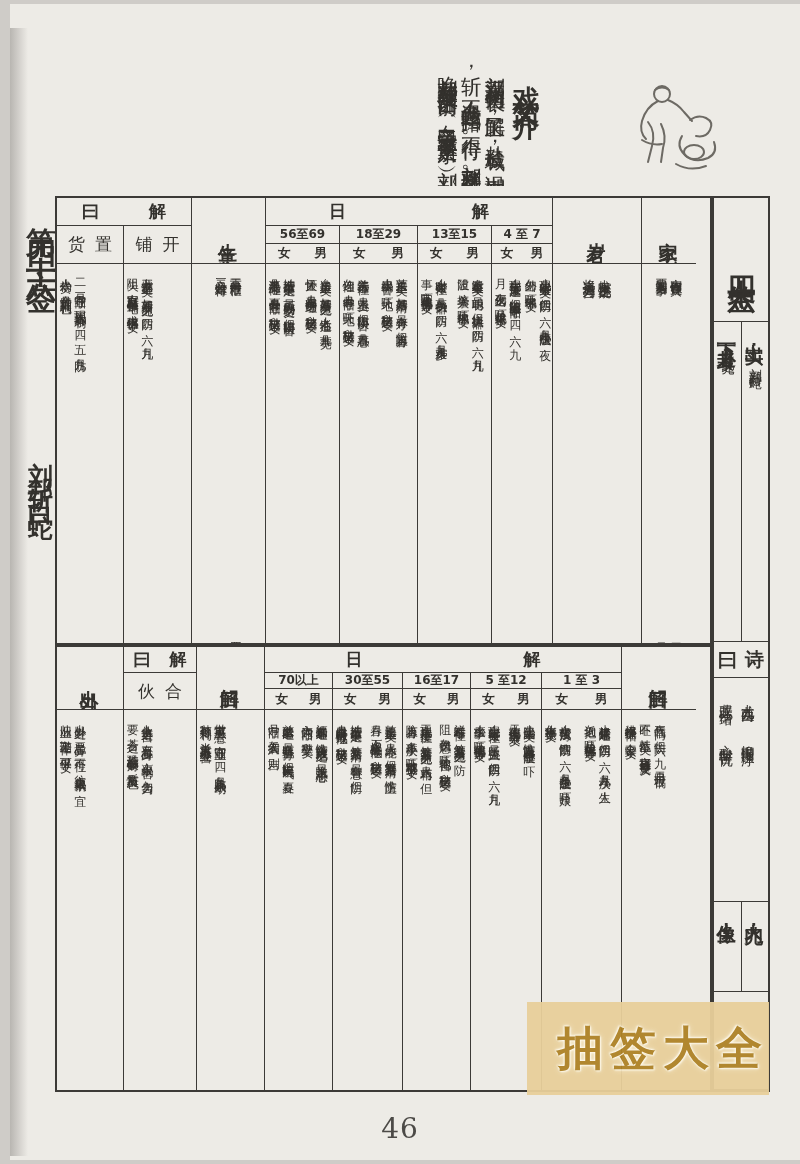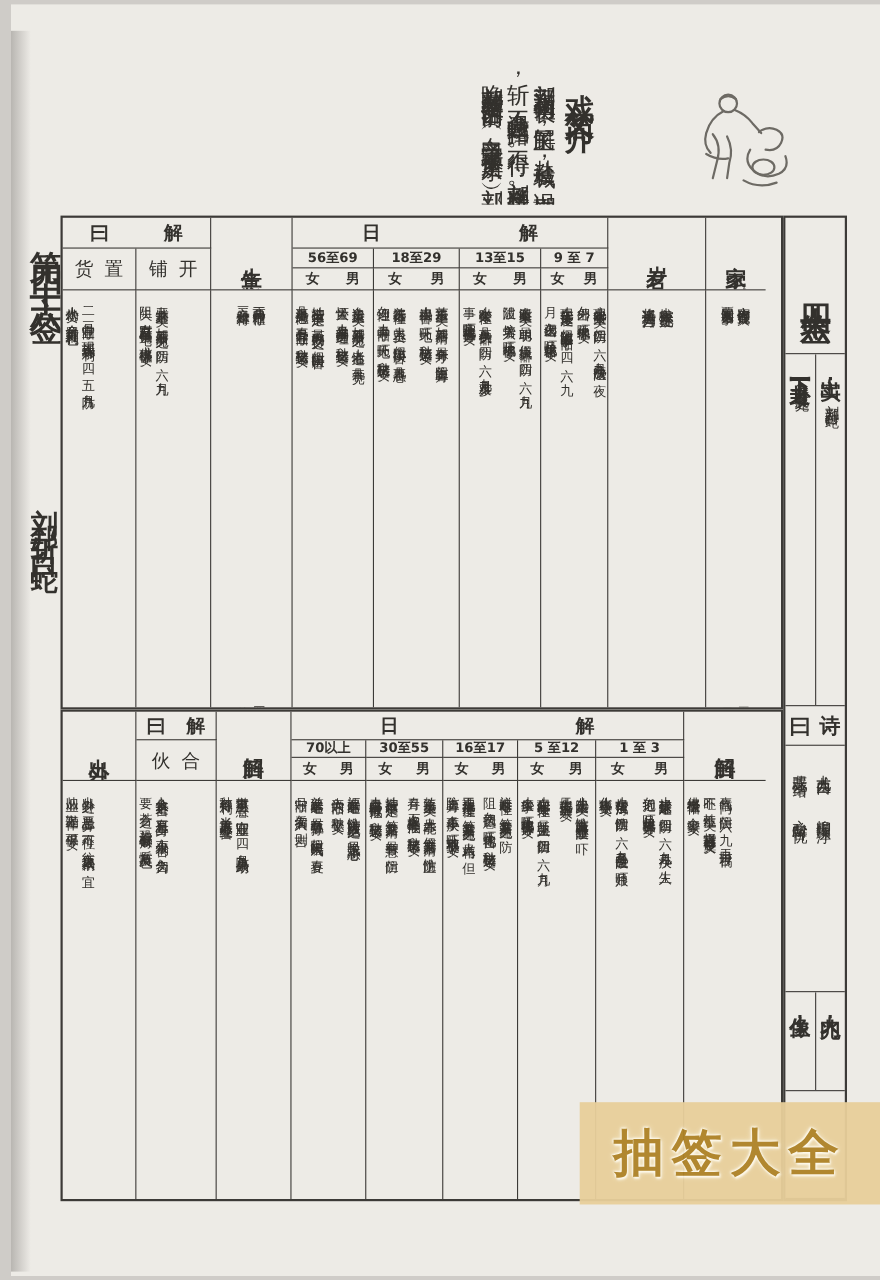--- a/index.html
+++ b/index.html
@@ -56,22 +56,22 @@
   #poem-header { height:36px; display:flex; align-items:center; justify-content:space-around; font-size:19px; font-weight:bold; }
   #poem-cell { height:224px; padding-top:10px; }
   #poem-cell .bv { font-size:13.5px; line-height:1.6; letter-spacing:2px; }
   #omenrow { height:90px; display:flex; }
   #omenrow .sub { flex:1; display:flex; justify-content:center; overflow:hidden; }
   #omenrow .sub.rb { border-right:1.5px solid #3c3a37; }
   #omenrow span { writing-mode:vertical-rl; font-size:19px; font-weight:bold; letter-spacing:2px; padding-top:6px; }
   #rc-empty { flex:1; border-bottom:none; }
 
   
-  #watermark { position:absolute; left:527px; top:1002px; width:273px; height:93px;
-               background:#e8cf9b; opacity:.95; display:flex; align-items:center; justify-content:center; }
+  #watermark { position:absolute; left:527px; top:1002px; width:242px; height:93px;
+               background:#e8cf9b; opacity:.95; display:flex; align-items:center; justify-content:flex-end; }
   #watermark span { font-size:46px; font-weight:bold; letter-spacing:7px; color:#ae8226;
                     text-shadow:0 0 2px #fff8e8, 1px 1px 2px #fffbef, -1px -1px 2px #fffbef, 0 0 6px #f7eccd; }
 
   #pagenum { position:absolute; left:0; top:1112px; width:800px; text-align:center;
              font-family:"DejaVu Serif",serif; font-size:28px; color:#4c4a47; letter-spacing:1px; }
 
   #sketch { position:absolute; left:628px; top:78px; }
 </style>
 </head>
 <body>
@@ -112,21 +112,21 @@
     <div class="cell vhead" style="grid-column:3/4; grid-row:1/4;">
       <span>生意</span>
     </div>
     <div class="cell hpair" style="grid-column:4/8; grid-row:1/2;">
       <span>日</span>
       <span>解</span>
     </div>
     <div class="cell agelab" style="grid-column:4/5; grid-row:2/3;">56至69</div>
     <div class="cell agelab" style="grid-column:5/6; grid-row:2/3;">18至29</div>
     <div class="cell agelab" style="grid-column:6/7; grid-row:2/3;">13至15</div>
-    <div class="cell agelab" style="grid-column:7/8; grid-row:2/3;">9 至 7</div>
+    <div class="cell agelab" style="grid-column:7/8; grid-row:2/3;">4 至 7</div>
     <div class="cell fm" style="grid-column:4/5; grid-row:3/4;">
       <span>女</span>
       <span>男</span>
     </div>
     <div class="cell fm" style="grid-column:5/6; grid-row:3/4;">
       <span>女</span>
       <span>男</span>
     </div>
     <div class="cell fm" style="grid-column:6/7; grid-row:3/4;">
       <span>女</span>
@@ -361,13 +361,14 @@
         <span>内兆：</span>
       </div>
     </div>
     <div id="rc-empty" class="rcell"></div>
   </div>
 
   <div id="watermark">
     <span>抽签大全</span>
   </div>
 
+  <div id="pagenum">46</div>
 </div>
 
 </body></html>

